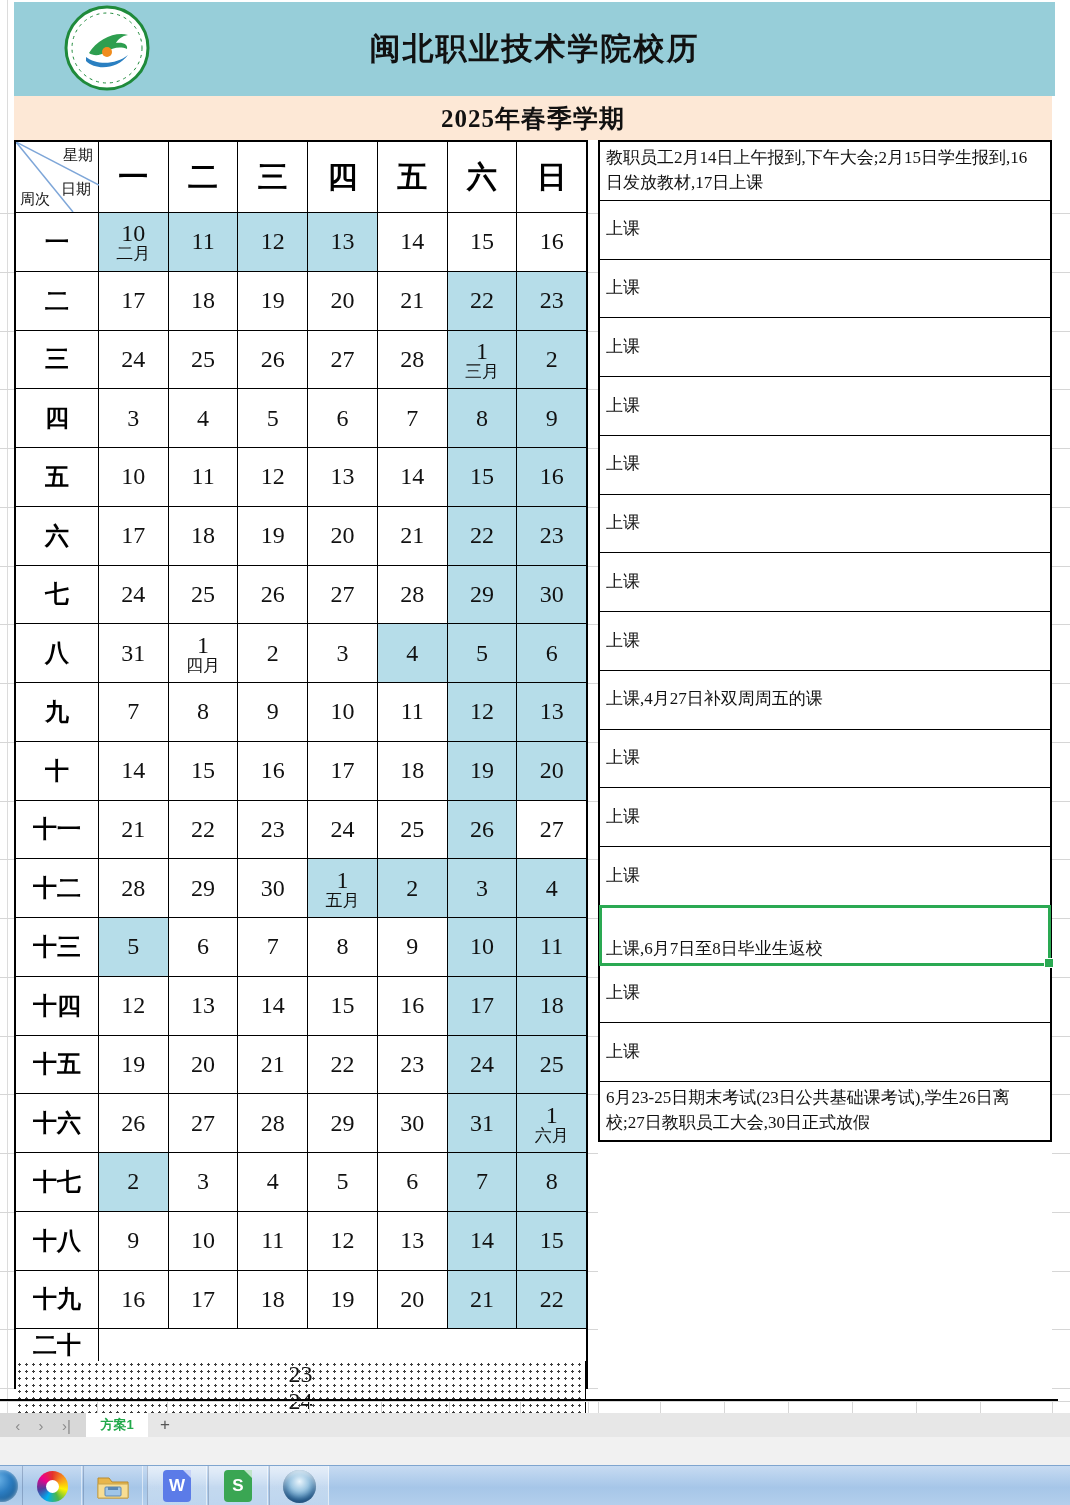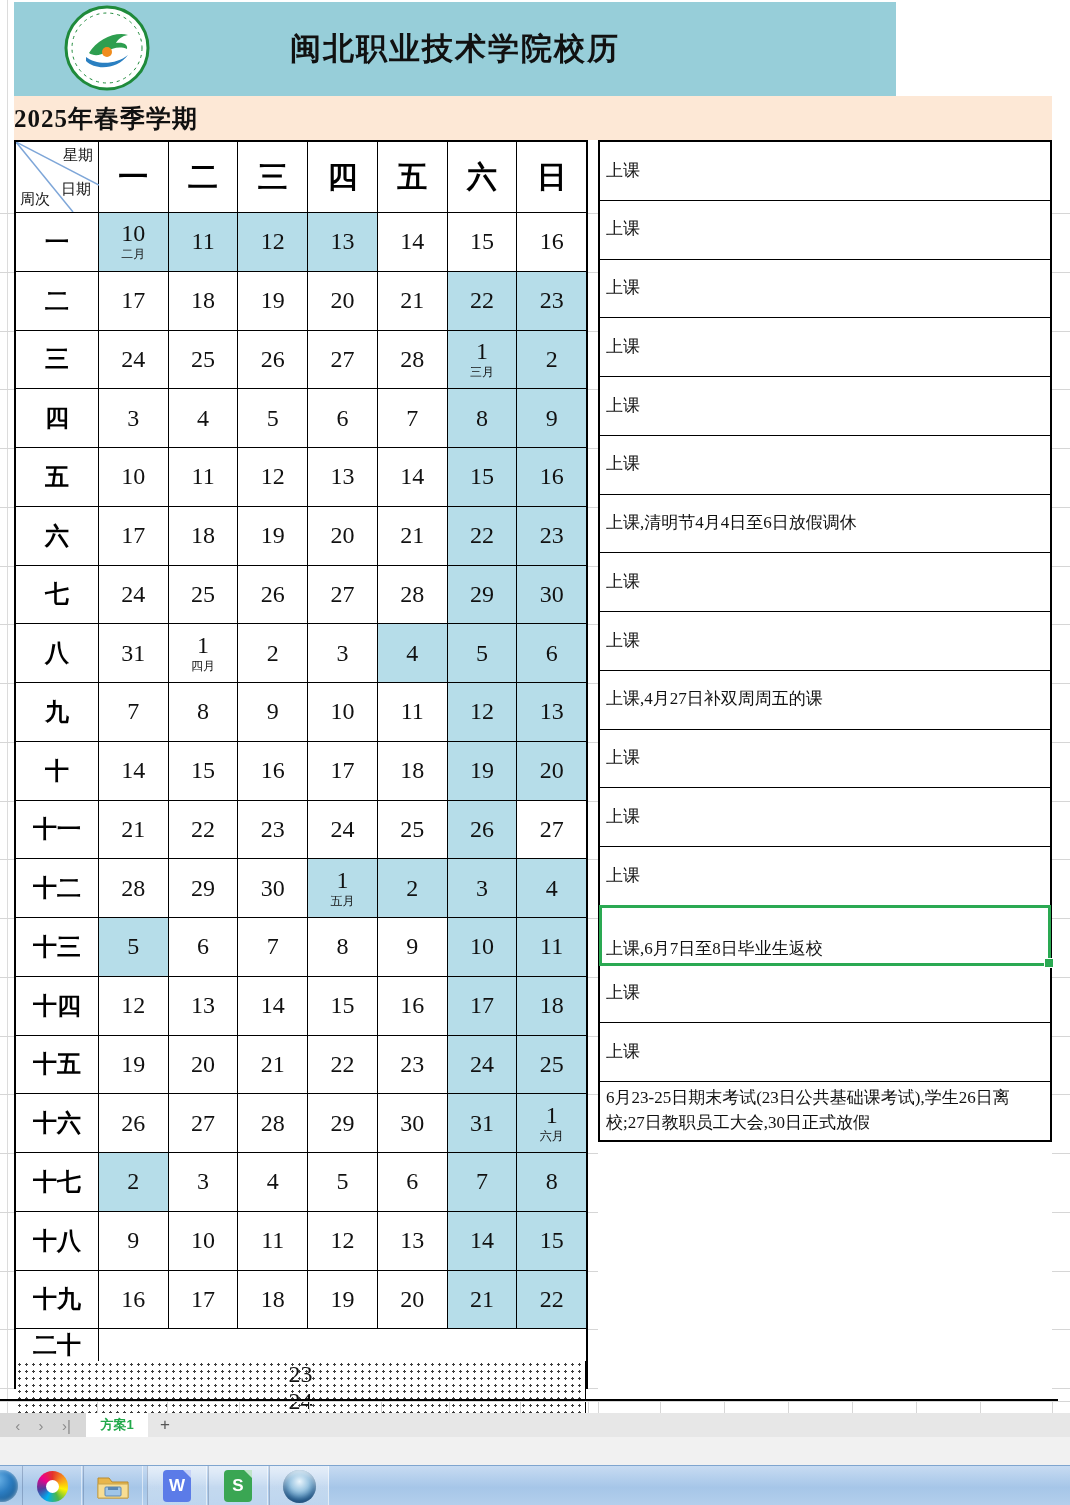--- a/index.html
+++ b/index.html
@@ -4,27 +4,27 @@
 <style>
   * { margin:0; padding:0; box-sizing:border-box; }
   html,body { width:1070px; height:1505px; background:#fff; overflow:hidden; }
   body { font-family:"Liberation Serif","DejaVu Serif",serif; }
   .screen { position:relative; width:1070px; height:1505px; background:#ffffff; }
 
   
   .sheet { position:absolute; left:0; top:0; width:1070px; height:1413px; background:#fff; }
   .vgrid-left { position:absolute; left:7px; top:0; width:1px; height:1413px; background:#dcdcdc; }
 
-  .band-teal { position:absolute; left:14px; top:2px; width:882px; height:94px; background:#97ced9;
+  .band-teal { position:absolute; left:14px; top:2px; width:1041px; height:94px; background:#97ced9;
                display:flex; align-items:center; justify-content:center; }
   .band-teal .title { font-size:31px; font-weight:bold; color:#111; letter-spacing:2px; }
   .logo { position:absolute; left:64px; top:5px; width:86px; height:86px; }
 
   .band-peach { position:absolute; left:14px; top:96px; width:1038px; height:44px; background:#fde8d6;
-                display:flex; align-items:center; justify-content:flex-start; }
+                display:flex; align-items:center; justify-content:center; }
   .band-peach .subtitle { font-size:25px; font-weight:bold; color:#111; letter-spacing:1px; }
 
   
   .cal { position:absolute; left:14px; top:140px; width:574px; border:2px solid #000; background:#fff; }
   .cal-hrow { display:flex; height:71px; }
   .corner { position:relative; width:83px; border-right:1px solid #000; border-bottom:1px solid #000; }
   .corner svg { position:absolute; left:0; top:0; }
   .corner .lbl { position:absolute; font-size:15px; font-family:"Liberation Sans","DejaVu Sans",sans-serif; color:#111; }
   .corner .lbl.t { top:4px; right:5px; }
   .corner .lbl.m { top:38px; right:7px; }
@@ -35,21 +35,21 @@
 
   .cal-row { display:flex; height:58.75px; }
   .cal-row:last-child { height:57.75px;flex-direction:column; }
   .wk { width:83px; border-right:1px solid #000; border-bottom:1px solid #000;
         display:flex; align-items:center; justify-content:center; font-size:24px; font-weight:bold; }
   .dc { flex:1; border-right:1px solid #000; border-bottom:1px solid #000;
         display:flex; flex-direction:column; align-items:center; justify-content:center;
         font-size:24px; color:#111; background:#fff; }
   .dc:last-child { border-right:none; }
   .cal-row:last-child .dc, .cal-row:last-child .wk { border-bottom:none; }
-  .dc .mon { font-size:12px; line-height:18px; margin-top:-2px; }
+  .dc .mon { font-size:17px; line-height:18px; margin-top:-2px; }
   .dc.hl { background:#b6dde9; }
   .dc.dot { background-color:#fff;
             background-image:radial-gradient(circle,#3c3c3c 1px,transparent 1.2px);
             background-size:7px 7px; }
 
   
   .notes { position:absolute; left:598px; top:140px; width:454px; border:2px solid #000; background:#fff; }
   .notes-h { height:71px; border-bottom:1px solid #000; display:flex; align-items:center; justify-content:center;
              font-size:23px; font-weight:bold; }
   .note { height:58.75px; border-bottom:1px solid #000; display:flex; align-items:center;
@@ -626,39 +626,39 @@
             <div class="dc hl">
               <div>29</div>
             </div>
           </div>
         </div>
     </div>
 
     <div class="notes">
       <div id="note-rows">
           <div class="note">
-            <span>上课</span>
-          </div>
-          <div class="note">
-            <span>上课</span>
-          </div>
-          <div class="note">
-            <span>上课</span>
-          </div>
-          <div class="note">
-            <span>上课</span>
-          </div>
-          <div class="note">
-            <span>上课</span>
-          </div>
-          <div class="note">
-            <span>上课</span>
-          </div>
-          <div class="note">
-            <span>上课,清明节4月4日至6日放假调休</span>
+            <span>教职员工2月14日上午报到,下午大会;2月15日学生报到,16日发放教材,17日上课</span>
+          </div>
+          <div class="note">
+            <span>上课</span>
+          </div>
+          <div class="note">
+            <span>上课</span>
+          </div>
+          <div class="note">
+            <span>上课</span>
+          </div>
+          <div class="note">
+            <span>上课</span>
+          </div>
+          <div class="note">
+            <span>上课</span>
+          </div>
+          <div class="note">
+            <span>上课</span>
           </div>
           <div class="note">
             <span>上课</span>
           </div>
           <div class="note">
             <span>上课</span>
           </div>
           <div class="note">
             <span>上课,4月27日补双周周五的课</span>
           </div>

